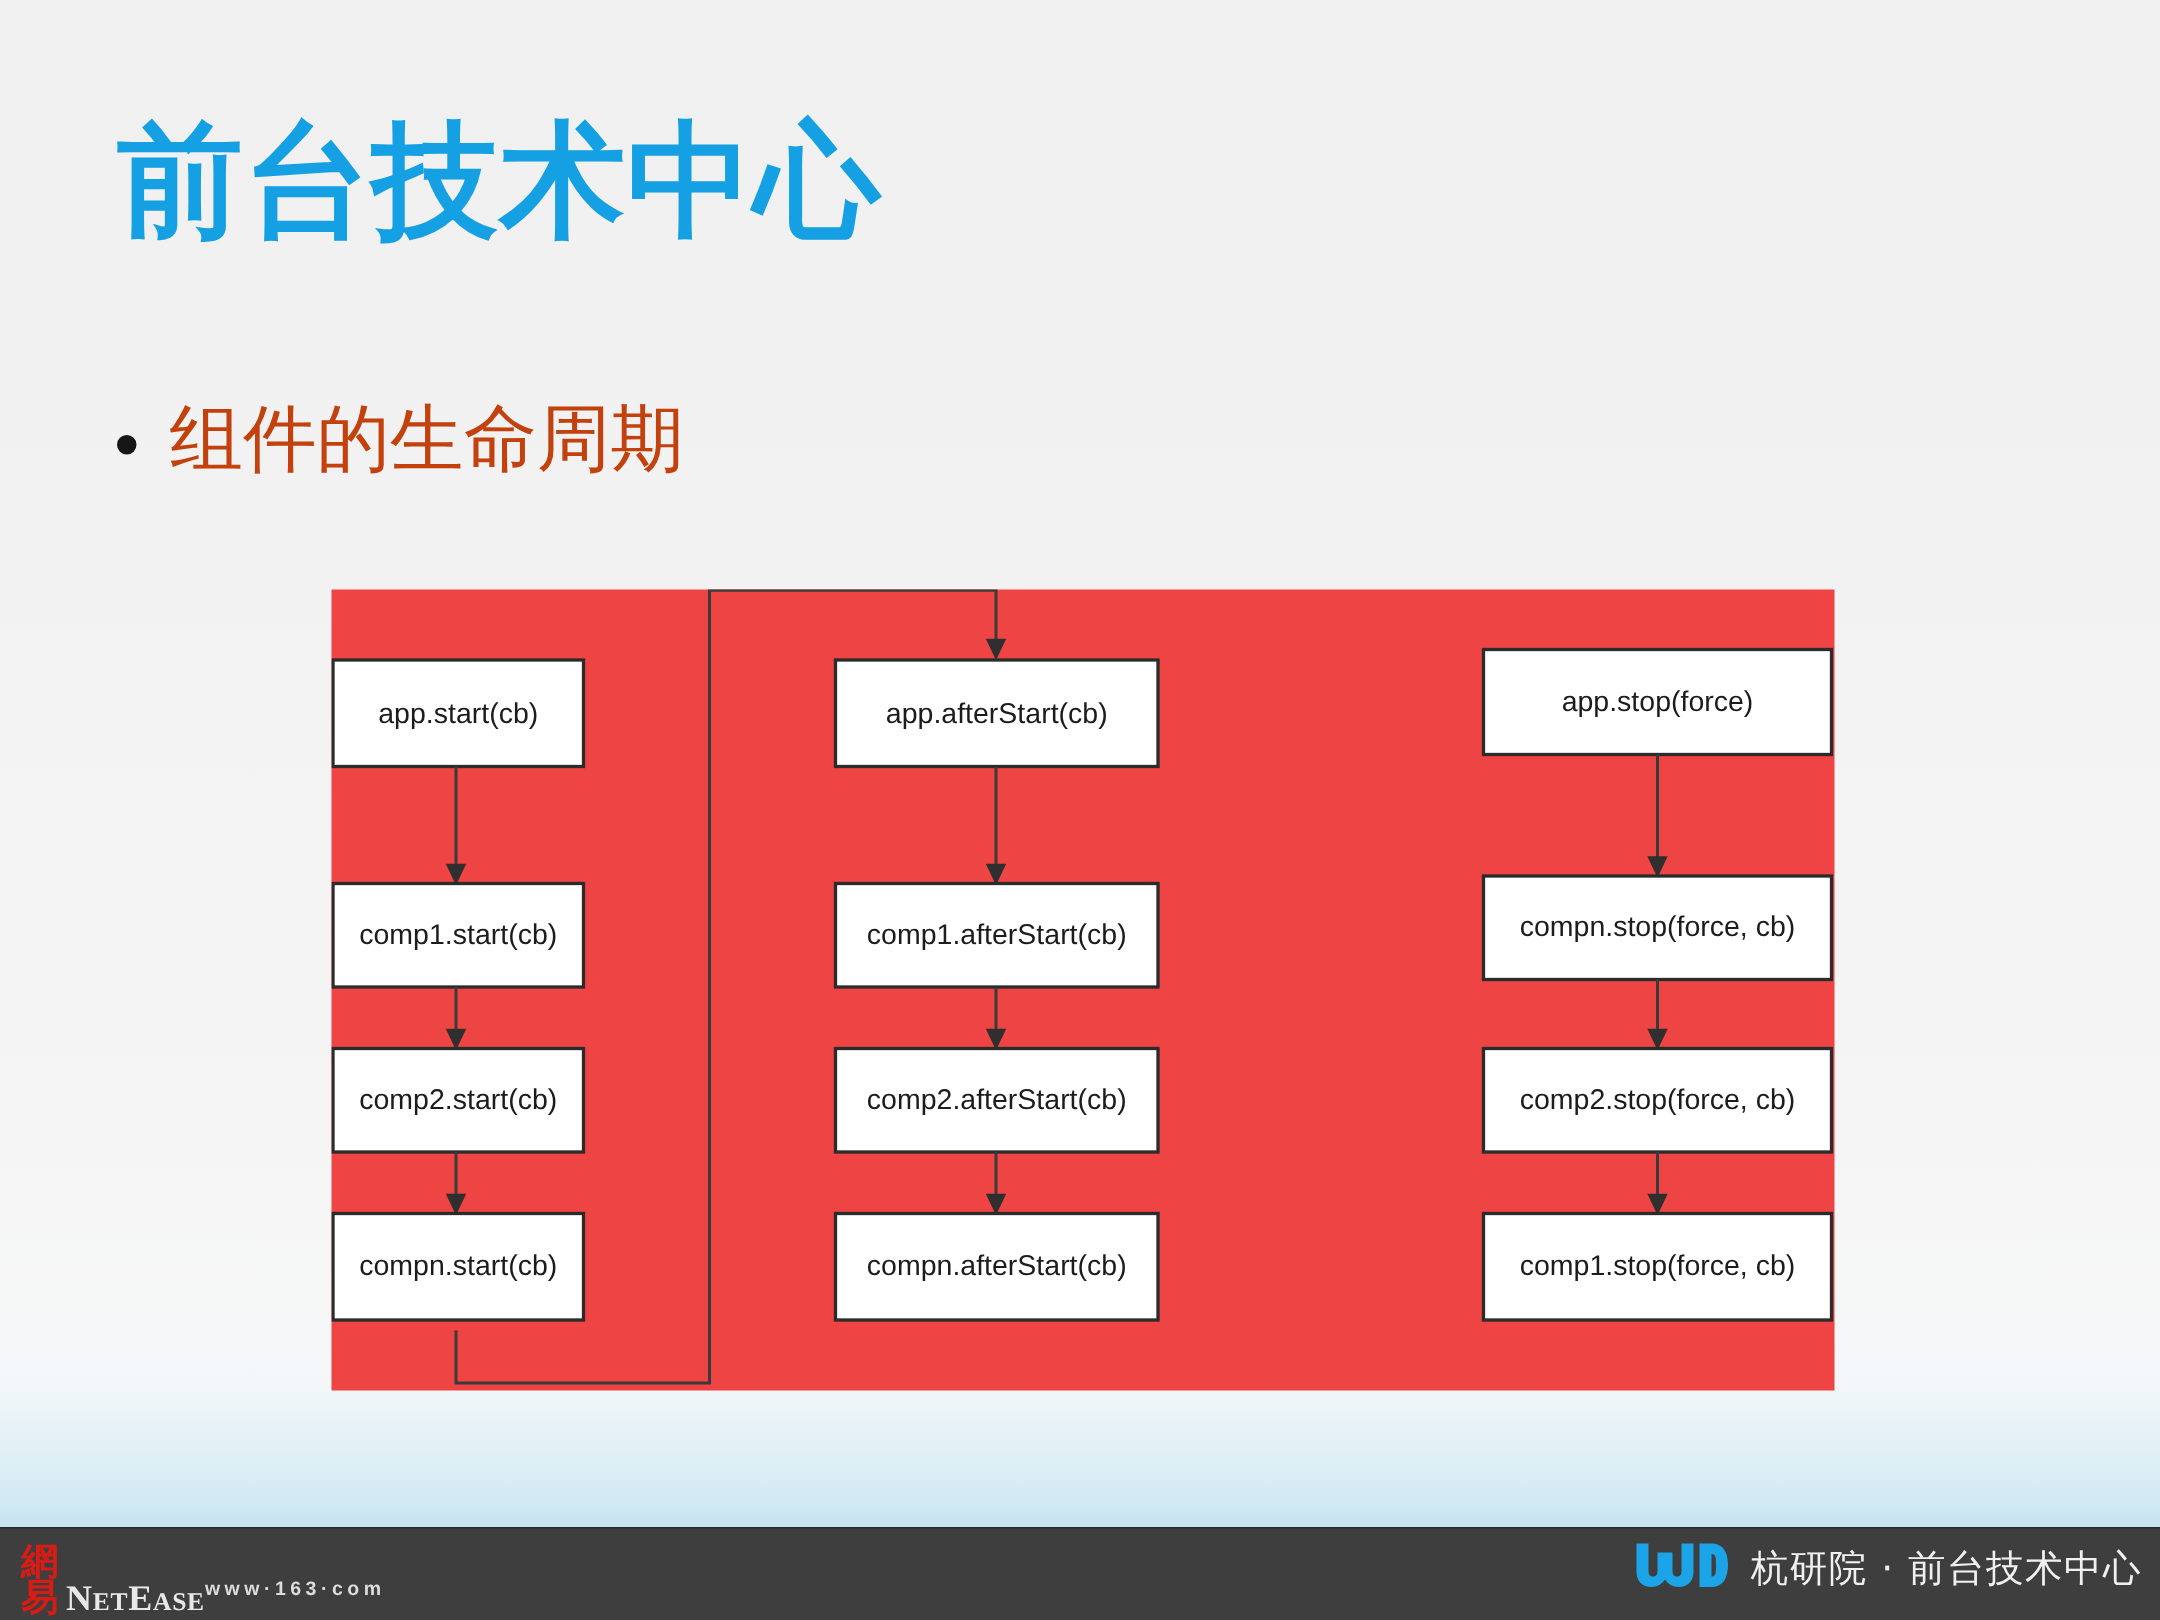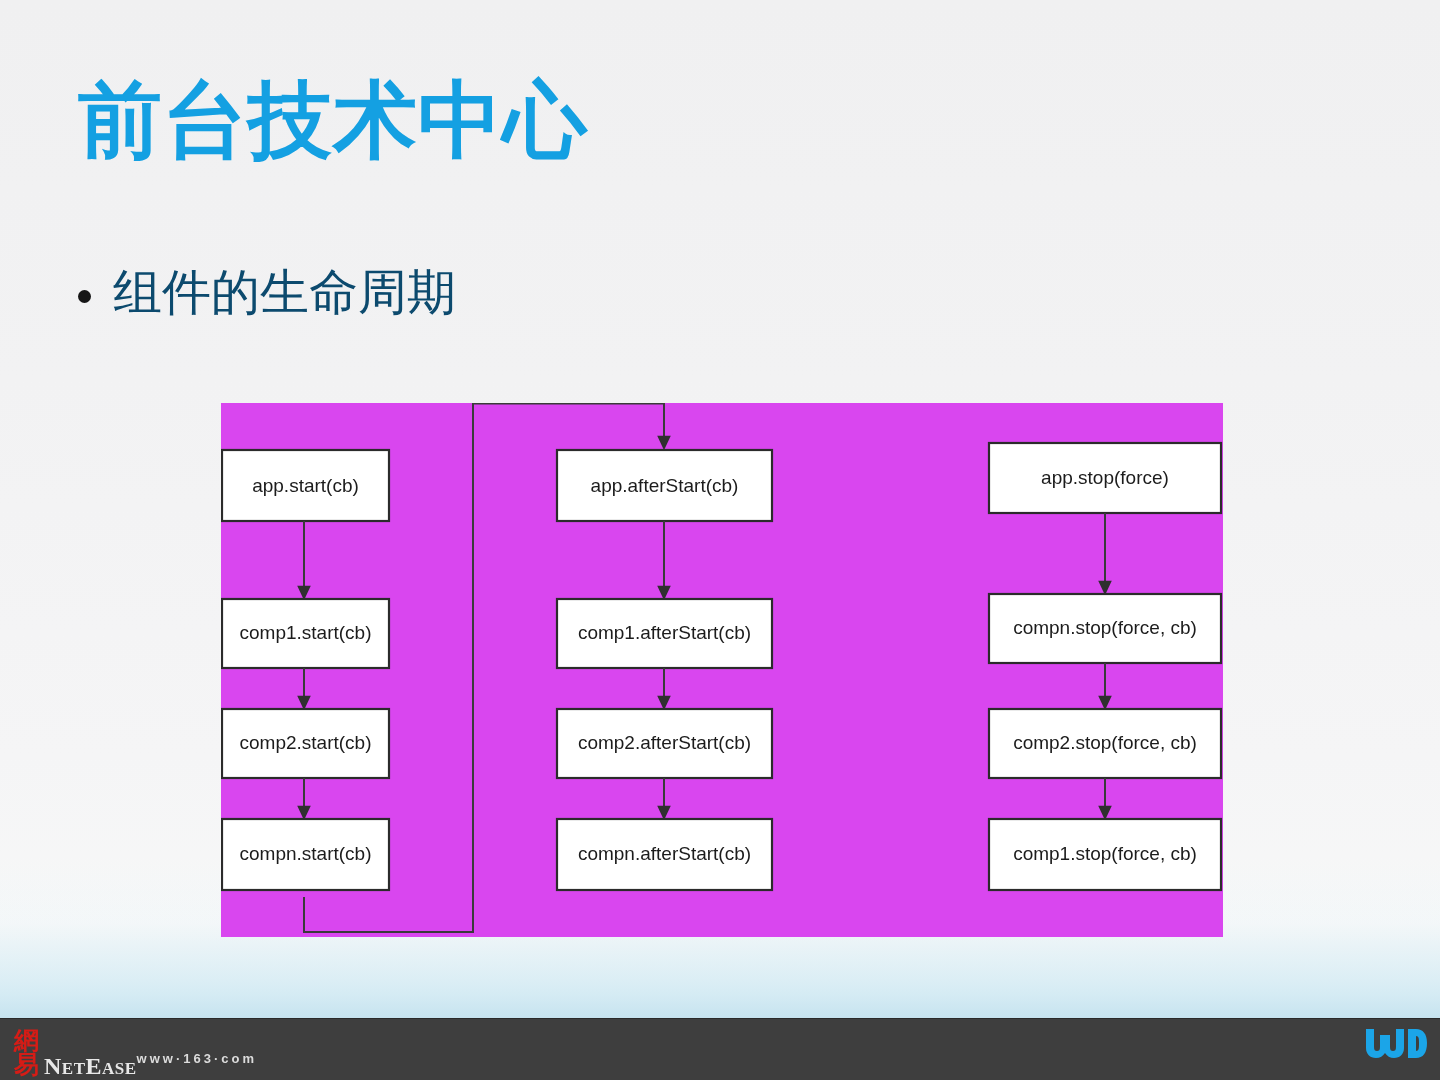--- a/index.html
+++ b/index.html
@@ -49,32 +49,32 @@
   }
   .bullet-dot {
     width: 13px; height: 13px;
     border-radius: 50%;
     background: #161616;
     flex: 0 0 auto;
     margin-top: 6px;
   }
   .bullet-text {
     font-size: 49px;
-    color: #0c4a6e;
+    color: #c2410c;
     line-height: 1.15;
     white-space: nowrap;
     font-family: "DejaVu Sans", "Liberation Sans", sans-serif;
   }
 
   
   .diagram {
     position: absolute;
-    left: 221px; top: 403px;
+    left: 221px; top: 393px;
     width: 1002px; height: 534px;
-    background: #d946ef;
+    background: #ef4444;
   }
   .diagram svg { display: block; }
 
   .node-label {
     font-family: "Liberation Sans", "DejaVu Sans", sans-serif;
     font-size: 19px;
     fill: #1c1c1c;
     text-anchor: middle;
     dominant-baseline: middle;
   }
@@ -263,13 +263,14 @@
   <div class="ne-url">www·163·com</div>
 </div>
 
 <div class="wdlogo">
   <span class="wd-mark">
     <svg width="64" height="34" viewBox="0 0 64 34" xmlns="http://www.w3.org/2000/svg">
       <path d="M2,3 L2,22 C2,28 6,32 12,32 C16,32 19,30 21,27 C23,30 26,32 30,32 C36,32 40,28 40,22 L40,3 L32,3 L32,21 C32,24 31,25 29,25 C27,25 26,24 26,21 L26,9 L16,9 L16,21 C16,24 15,25 13,25 C11,25 10,24 10,21 L10,3 Z" fill="#1ba5e8"></path>
       <path d="M44,3 L44,32 L52,32 C59,32 63,27 63,17 C63,8 59,3 52,3 Z M52,10 C55,10 55,13 55,17 C55,22 55,25 52,25 L52,10 Z" fill="#1ba5e8"></path>
     </svg>
   </span>
+  <span class="wd-text">杭研院 · 前台技术中心</span>
 </div>
 
 </body></html>

